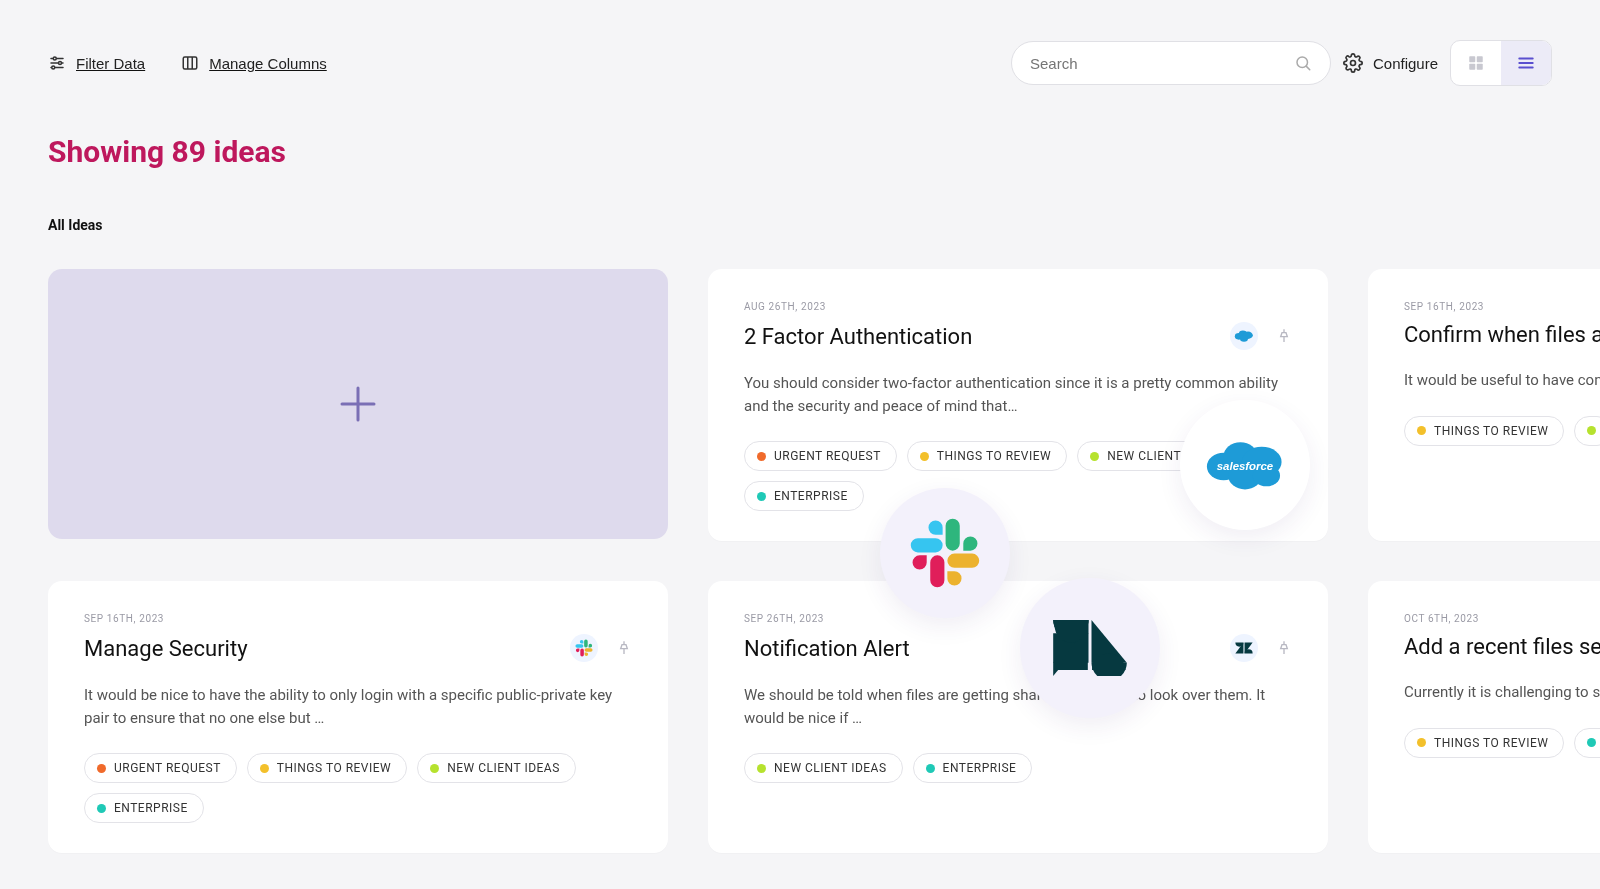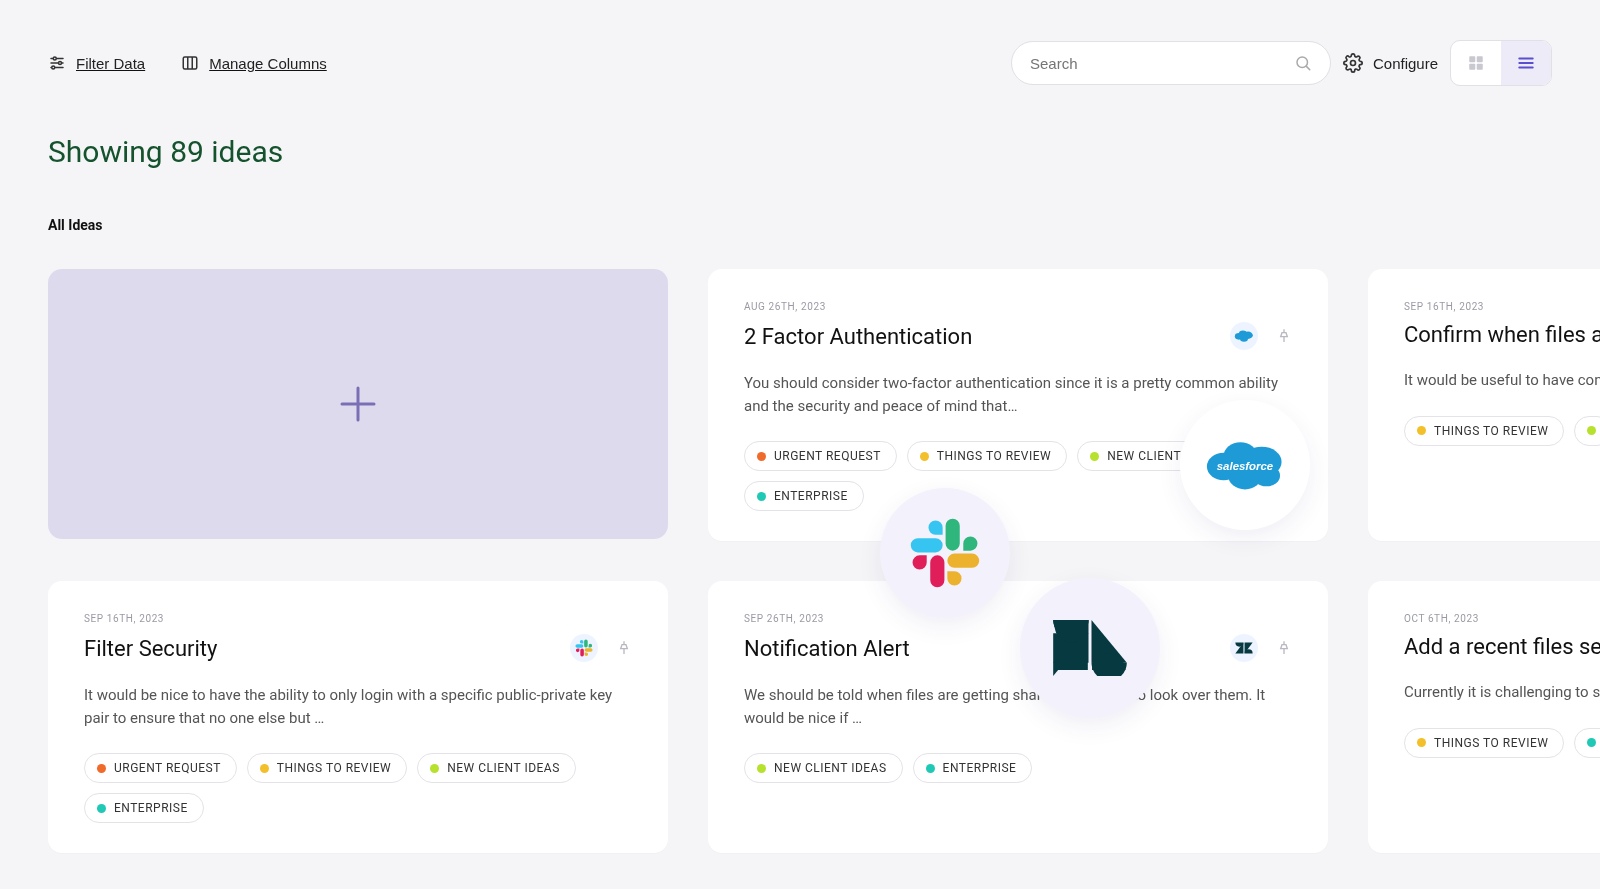--- a/index.html
+++ b/index.html
@@ -74,22 +74,22 @@
     display: flex;
     align-items: center;
     justify-content: center;
     cursor: pointer;
   }
   .view-switch .vbtn.active {
     background: #ecebf7;
   }
   h1.showing {
     font-size: 30px;
-    font-weight: 400;
-    color: #14532d;
+    font-weight: 700;
+    color: #be185d;
     margin-bottom: 48px;
   }
   h2.section {
     font-size: 14px;
     font-weight: 700;
     color: #111;
     margin-bottom: 36px;
   }
   .grid {
     display: grid;
@@ -325,21 +325,21 @@
             <span>THINGS TO REVIEW</span>
           </span>
           <span class="tag">
             <span class="dot" style="background: rgb(182, 226, 46);"></span>
           </span>
         </div>
       </div>
       <div class="card">
         <div class="card-date">SEP 16TH, 2023</div>
         <div class="card-title-row">
-          <div class="card-title">Filter Security</div>
+          <div class="card-title">Manage Security</div>
           <div class="card-actions">
             <span class="integration-badge">
               <svg width="18" height="18" viewBox="0 0 122 122">
                 <path fill="#e01e5a" d="M30 77a12 12 0 1 1-12-12h12zM36 77a12 12 0 1 1 24 0v30a12 12 0 1 1-24 0z"></path>
                 <path fill="#36c5f0" d="M45 30a12 12 0 1 1 12-12v12zM45 36a12 12 0 1 1 0 24H15a12 12 0 1 1 0-24z"></path>
                 <path fill="#2eb67d" d="M92 45a12 12 0 1 1 12 12H92zM86 45a12 12 0 1 1-24 0V15a12 12 0 1 1 24 0z"></path>
                 <path fill="#ecb22e" d="M77 92a12 12 0 1 1-12 12V92zM77 86a12 12 0 1 1 0-24h30a12 12 0 1 1 0 24z"></path>
               </svg>
             </span>
             <span>

